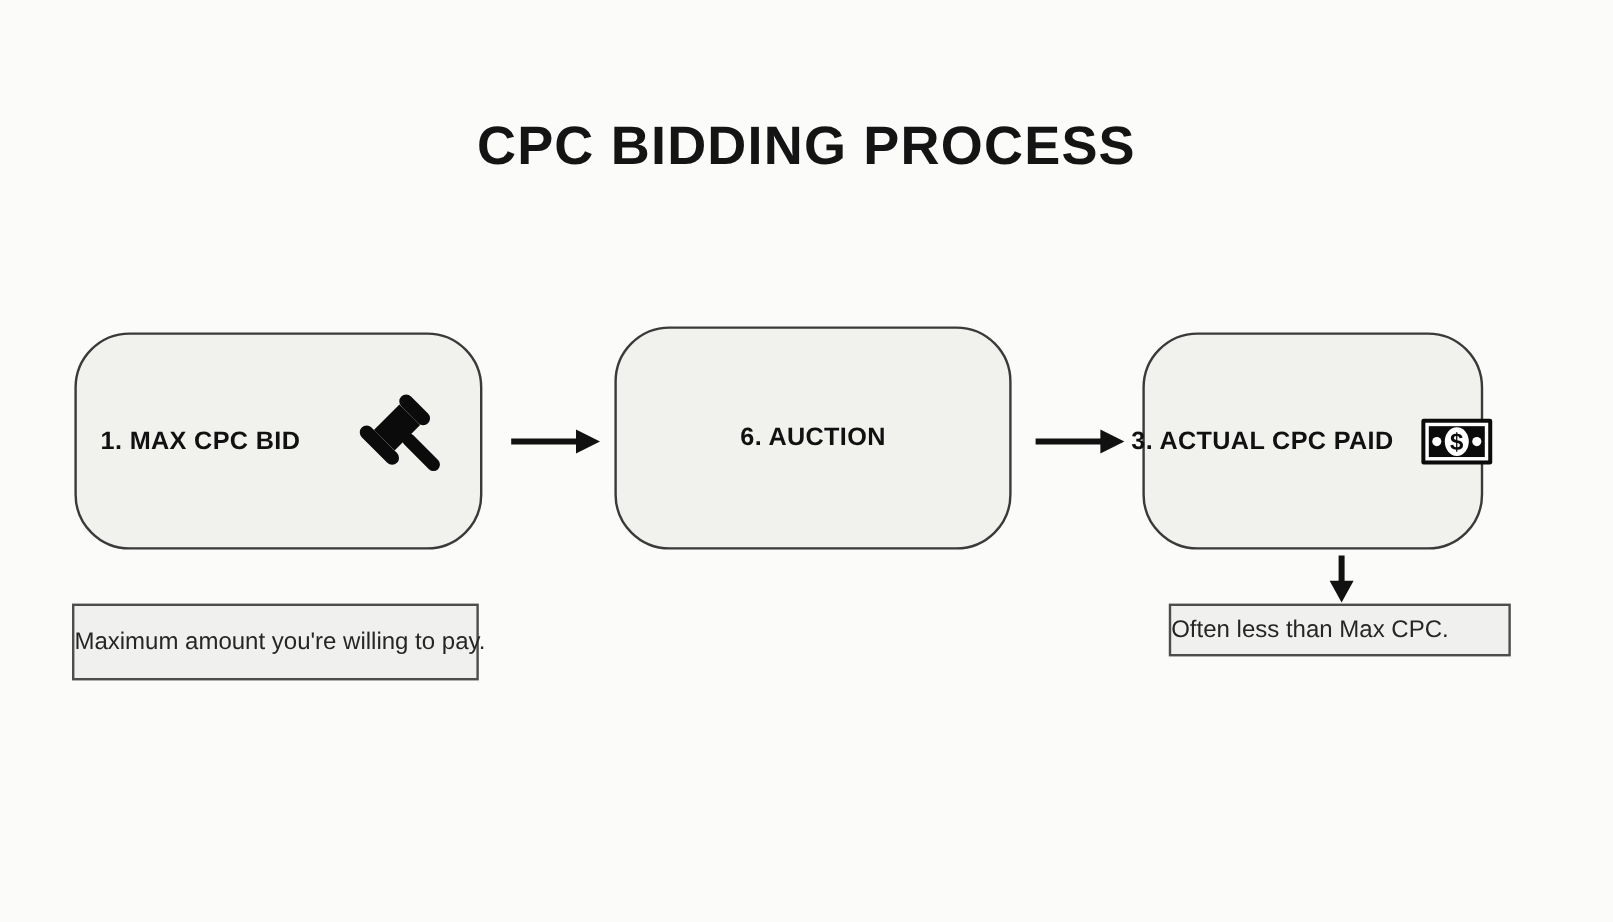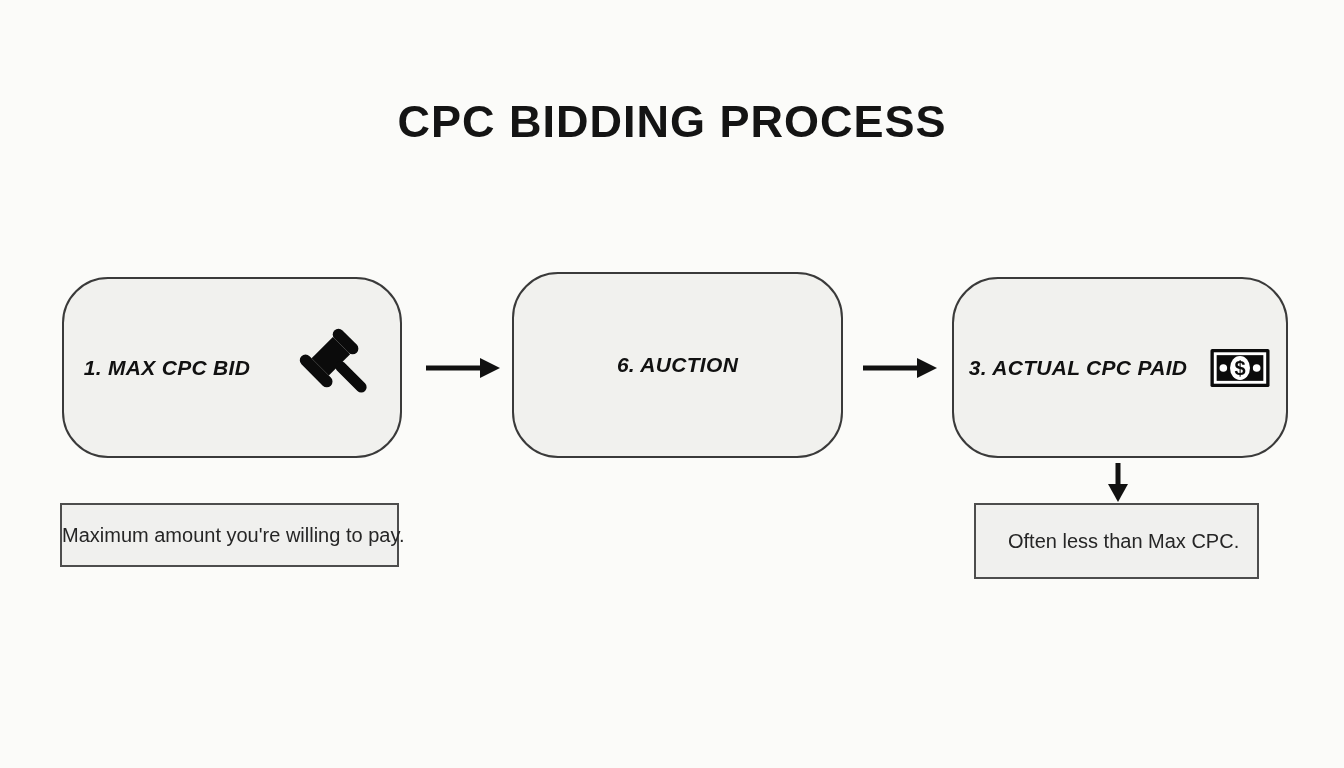--- a/index.html
+++ b/index.html
@@ -37,25 +37,24 @@
     display: flex;
     align-items: center;
     justify-content: center;
   }
   .step-box .box-label {
     font-size: 21px;
     font-weight: 700;
     letter-spacing: 0.3px;
     color: #111;
     white-space: nowrap;
-    font-style: italic;
   }
   #box-1 { left: 62px;  top: 277px; width: 340px; height: 181px; gap: 44px; }
   #box-2 { left: 512px; top: 272px; width: 331px; height: 186px; }
-  #box-3 { left: 952px; top: 277px; width: 336px; height: 181px; gap: 22px; }
+  #box-3 { left: 952px; top: 277px; width: 284px; height: 181px; gap: 22px; }
   .icon { display: inline-flex; }
   .arrow-svg { position: absolute; }
   #arrow-1 { left: 422px;  top: 346px; }
   #arrow-2 { left: 859px;  top: 346px; }
   #arrow-down { left: 1098px; top: 461px; }
   .note-box {
     position: absolute;
     box-sizing: border-box;
     background: #f0f0ee;
     border: 2px solid #4d4d4d;
@@ -63,21 +62,21 @@
     align-items: center;
     justify-content: flex-start;
   }
   .note-box .note-text {
     font-size: 20px;
     font-weight: 400;
     color: #262626;
     white-space: nowrap;
   }
   #note-1 { left: 60px;  top: 503px; width: 339px; height: 64px; }
-  #note-2 { left: 974px; top: 503px; width: 285px; height: 76px; padding-left: 32px; }
+  #note-2 { left: 974px; top: 503px; width: 285px; height: 44px; }
 </style>
 </head>
 <body>
 
 <div class="canvas">
 
   <h1 class="page-title">CPC BIDDING PROCESS</h1>
 
   <div class="step-box" id="box-1">
     <span class="box-label">1. MAX CPC BID</span>

